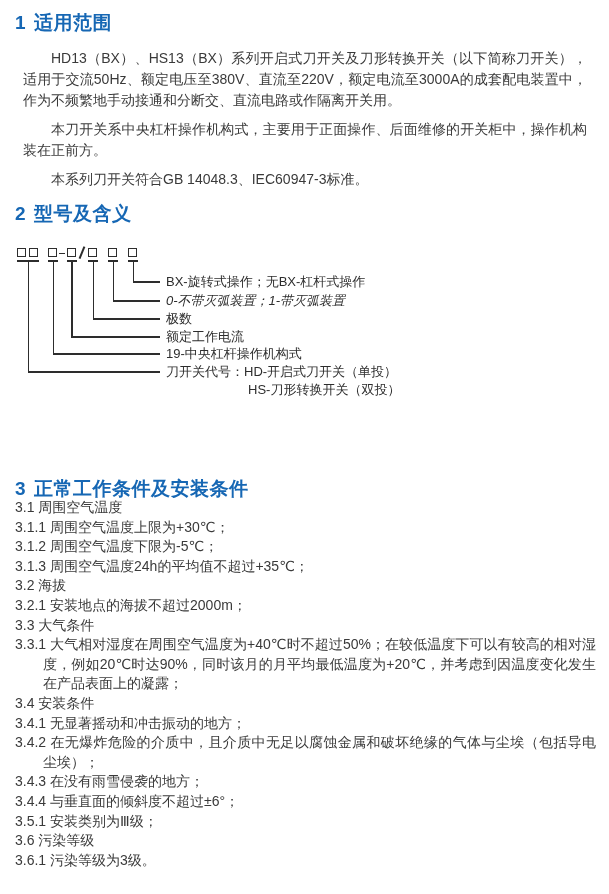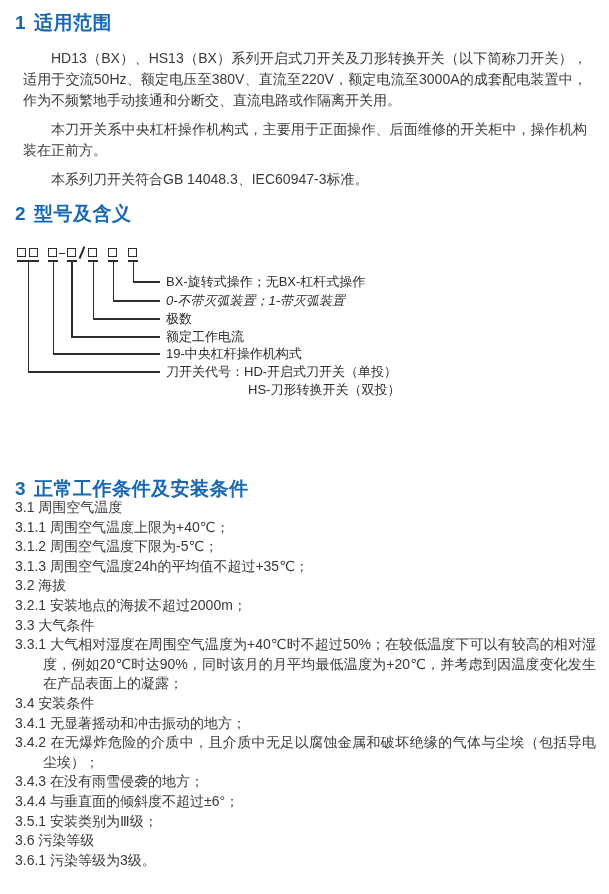--- a/index.html
+++ b/index.html
@@ -172,21 +172,21 @@
     <div class="dlabel l5">19-中央杠杆操作机构式</div>
     <div class="dlabel l6">刀开关代号：HD-开启式刀开关（单投）</div>
     <div class="dlabel l7">HS-刀形转换开关（双投）</div>
   </div>
 
   <div class="heading" id="sec3-heading">
     <span class="hnum">3</span><span>正常工作条件及安装条件</span>
   </div>
   <div class="s3-body">
     <div class="s3-item">3.1 周围空气温度</div>
-    <div class="s3-item">3.1.1 周围空气温度上限为+40℃；</div>
+    <div class="s3-item">3.1.1 周围空气温度上限为+30℃；</div>
     <div class="s3-item">3.1.2 周围空气温度下限为-5℃；</div>
     <div class="s3-item">3.1.3 周围空气温度24h的平均值不超过+35℃；</div>
     <div class="s3-item">3.2 海拔</div>
     <div class="s3-item">3.2.1 安装地点的海拔不超过2000m；</div>
     <div class="s3-item">3.3 大气条件</div>
     <div class="s3-item">3.3.1 大气相对湿度在周围空气温度为+40℃时不超过50%；在较低温度下可以有较高的相对湿度，例如20℃时达90%，同时该月的月平均最低温度为+20℃，并考虑到因温度变化发生在产品表面上的凝露；</div>
     <div class="s3-item">3.4 安装条件</div>
     <div class="s3-item">3.4.1 无显著摇动和冲击振动的地方；</div>
     <div class="s3-item">3.4.2 在无爆炸危险的介质中，且介质中无足以腐蚀金属和破坏绝缘的气体与尘埃（包括导电尘埃）；</div>
     <div class="s3-item">3.4.3 在没有雨雪侵袭的地方；</div>

